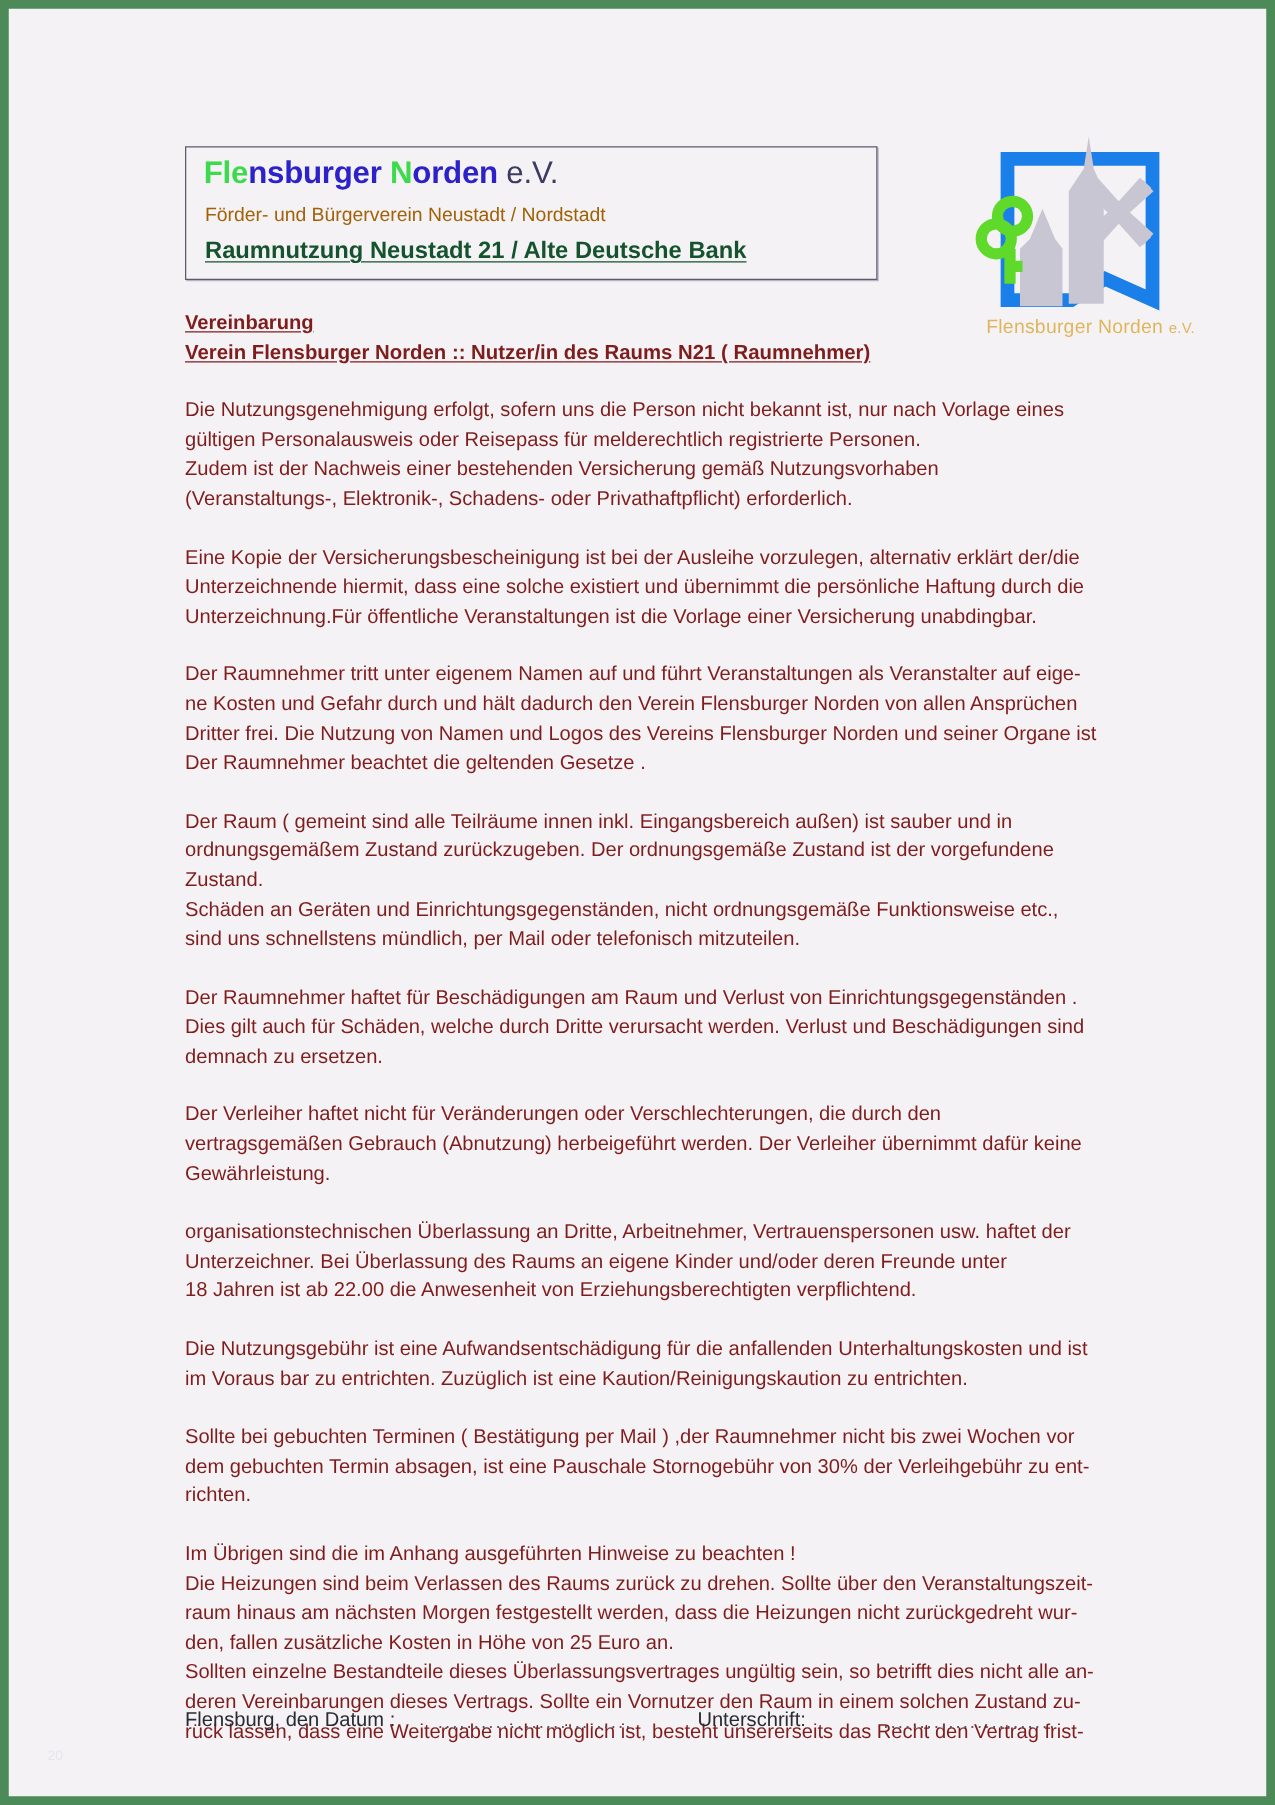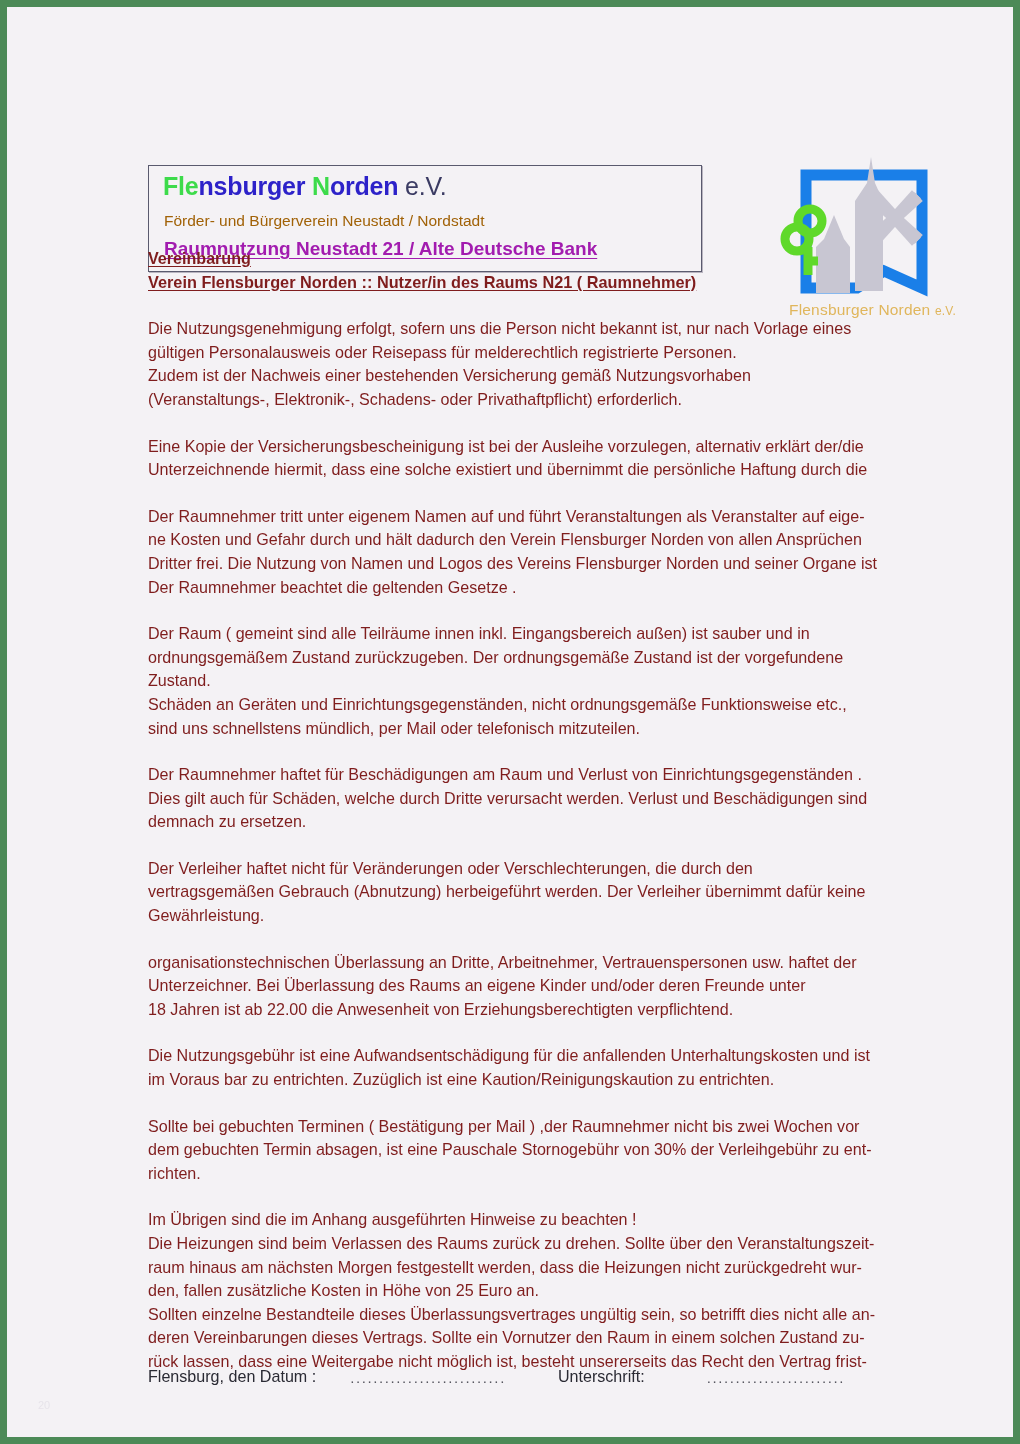--- a/index.html
+++ b/index.html
@@ -22,21 +22,20 @@
     background: #f4f2f5;
     overflow: hidden;
   }
 
   
   .header-zone {
     position: absolute;
     left: 0; top: 0;
     width: 1006px;
     height: 230px;
-    margin-top: 48px;
   }
   .title-box {
     position: absolute;
     left: 141px;
     top: 110px;
     width: 552px;
     height: 105px;
     border: 1px solid #5a5a6e;
     background: #f4f2f5;
     box-shadow: 1px 1px 0 #b9b5c0;
@@ -60,21 +59,21 @@
     font-size: 15.5px;
     color: #a16207;
     white-space: nowrap;
   }
   .org-room {
     position: absolute;
     left: 15px;
     top: 72px;
     font-size: 19px;
     font-weight: bold;
-    color: #a21caf;
+    color: #14532d;
     text-decoration: underline;
     text-underline-offset: 3px;
     white-space: nowrap;
   }
 
   
   .logo-wrap {
     position: absolute;
     left: 755px;
     top: 88px;
@@ -200,20 +199,21 @@
     <div class="para">
       <span class="ln">Die Nutzungsgenehmigung  erfolgt, sofern uns die Person nicht  bekannt ist, nur nach Vorlage eines</span>
       <span class="ln">gültigen Personalausweis oder Reisepass für melderechtlich registrierte Personen.</span>
       <span class="ln">Zudem ist der  Nachweis einer bestehenden Versicherung gemäß Nutzungsvorhaben</span>
       <span class="ln">(Veranstaltungs-, Elektronik-, Schadens- oder Privathaftpflicht) erforderlich.</span>
     </div>
 
     <div class="para">
       <span class="ln">Eine  Kopie der Versicherungsbescheinigung ist bei der Ausleihe vorzulegen, alternativ erklärt der/die</span>
       <span class="ln">Unterzeichnende hiermit, dass eine solche existiert und übernimmt die persönliche Haftung durch die</span>
+      <span class="ln">Unterzeichnung.Für öffentliche Veranstaltungen ist die Vorlage einer Versicherung unabdingbar.</span>
     </div>
 
     <div class="para">
       <span class="ln">Der Raumnehmer tritt unter eigenem Namen auf und führt Veranstaltungen als Veranstalter auf eige-</span>
       <span class="ln">ne Kosten und Gefahr durch und hält dadurch den Verein Flensburger Norden von allen Ansprüchen</span>
       <span class="ln">Dritter frei. Die Nutzung von Namen und Logos des Vereins Flensburger Norden und seiner Organe ist</span>
       <span class="ln">Der Raumnehmer beachtet die geltenden Gesetze .</span>
     </div>
 
     <div class="para">

